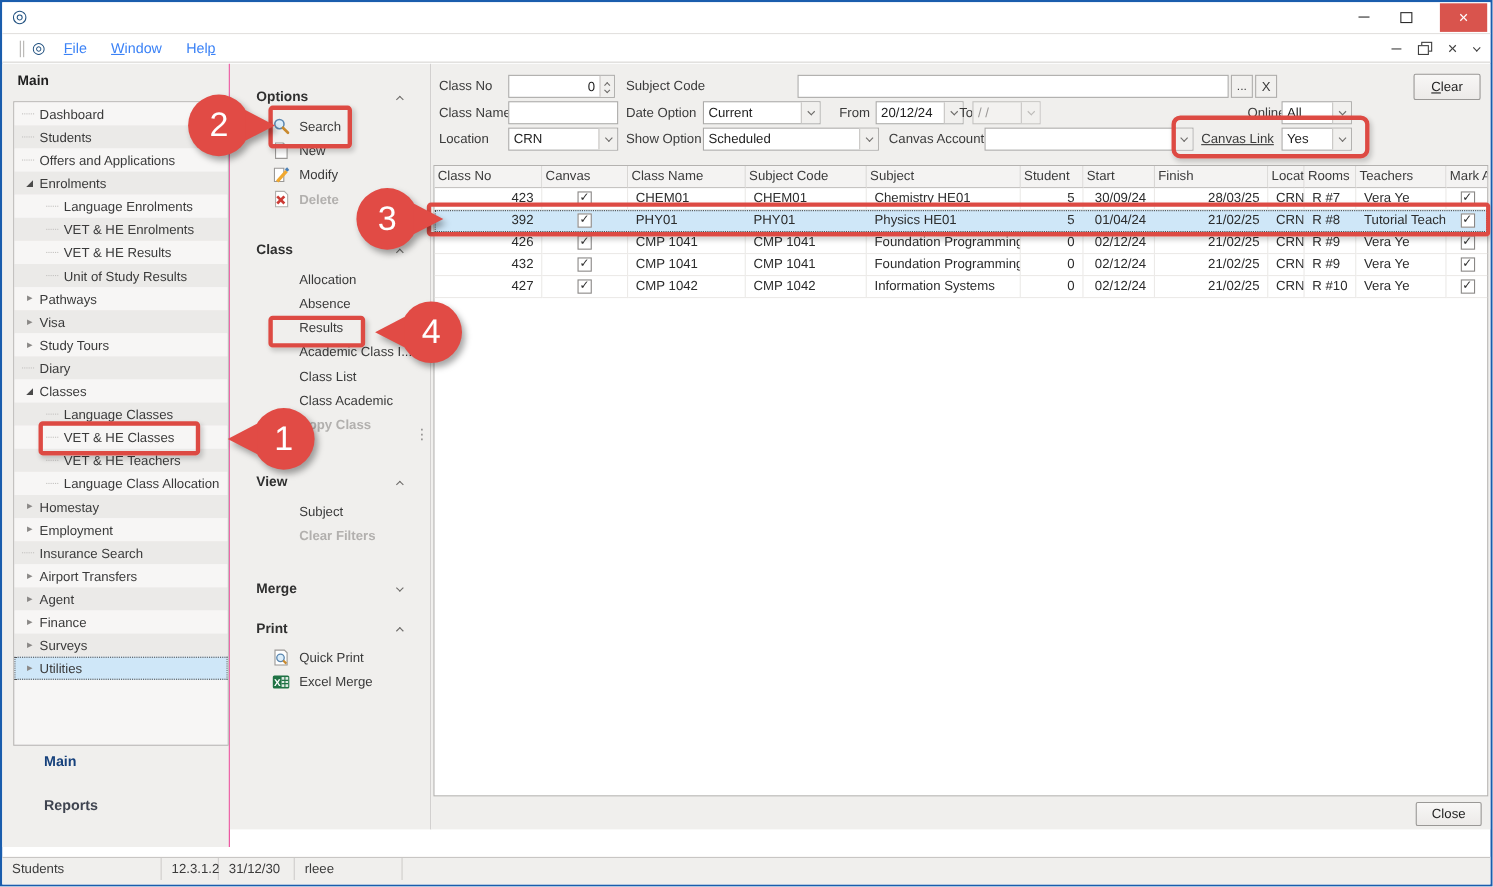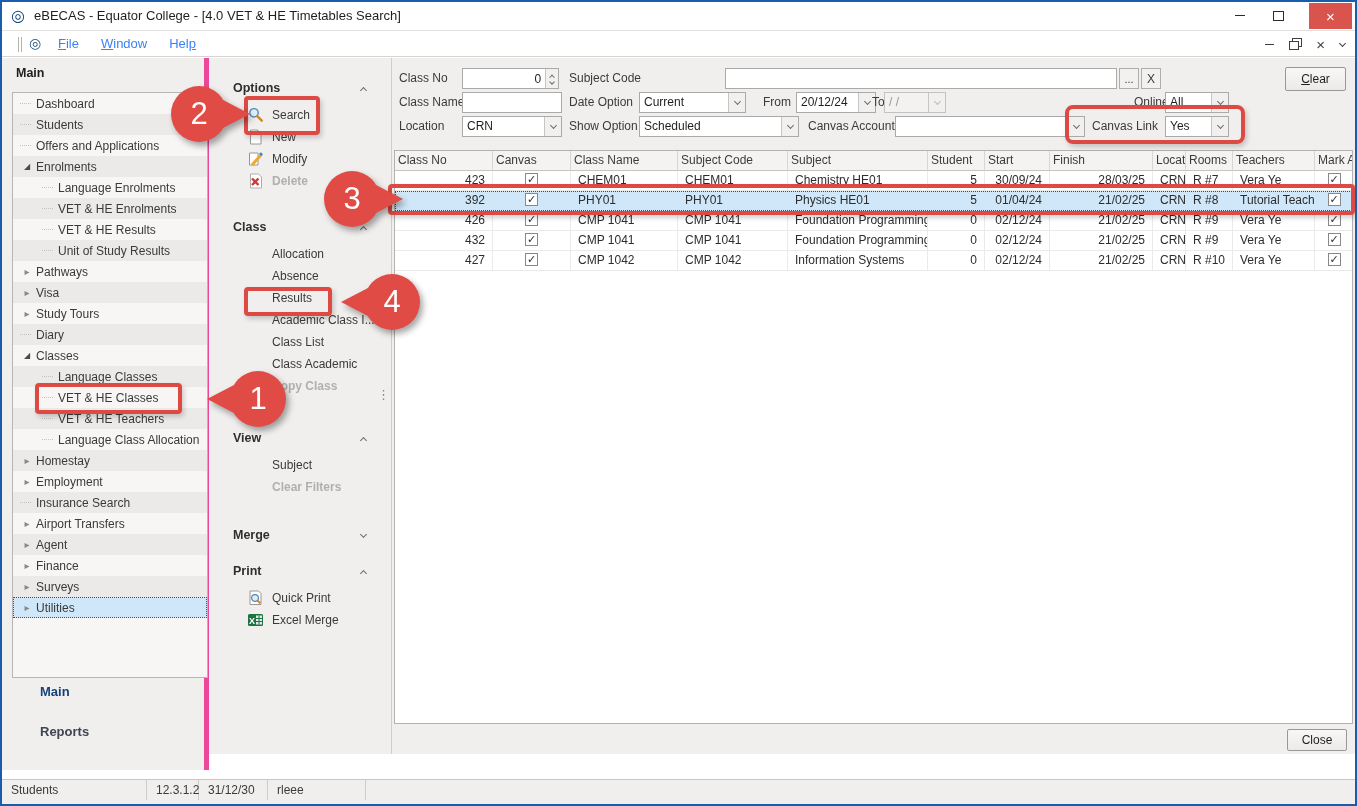--- a/index.html
+++ b/index.html
@@ -36,21 +36,21 @@
   .mdi-close { font-size:15px; line-height:15px; }
 
   
   .chev { display:inline-block; width:7px; height:7px; border-right:2px solid #6f6d6b; border-bottom:2px solid #6f6d6b; }
   .chev.up   { transform:rotate(-135deg); margin-top:4px; }
   .chev.down { transform:rotate(45deg); margin-bottom:2px; }
   .chev.sm { width:5px; height:5px; border-width:1.5px; }
   .chev.dis { border-color:#bdbbb9; }
 
   
-  .sidebar { position:absolute; left:0; top:56px; width:207px; bottom:34px; background:#f0efed; border-right:5px solid #ec4899; }
+  .sidebar { position:absolute; left:0; top:56px; width:207px; bottom:34px; background:#f0efed; border-right:1px solid #ec4899; }
   .sidebar-title { position:absolute; left:14px; top:8px; font-size:12.5px; font-weight:bold; color:#1f1f1f; }
   .treebox { position:absolute; left:10px; top:34px; width:196px; height:586px; background:#f7f6f5; border:1px solid #b8b6b4; overflow:hidden; }
   .tree-item { position:relative; height:21px; display:flex; align-items:center; font-size:12px; color:#3a3a3a; cursor:default; }
   .tree-item.even { background:#f7f6f5; }
   .tree-item.odd  { background:#ebeae8; }
   .tree-item.selected { background:#cfe7f8; outline:1px dotted #4f4f4f; outline-offset:-1px; }
   .tree-item .arrow { width:14px; margin-left:7px; font-size:8px; color:#4a4a4a; text-align:center; flex:0 0 auto; }
   .tree-item .arrow.collapsed { color:#8a8886; font-size:10px; }
   .tree-item .arrow.none { height:0; width:11px; margin-right:3px; border-top:1px dotted #c4c2c0; }
   .tree-item.lvl1 .arrow { margin-left:29px; }
@@ -102,21 +102,21 @@
   #btn-x{left:749px;top:10px;width:20px;height:21px;font-size:12px;}
   #btn-clear{left:893px;top:9px;width:61px;height:24px;}
   #l-classname{left:7px;top:37px;} #in-classname{left:70px;top:34px;width:100px;}
   #l-dateopt{left:177px;top:37px;} #dd-dateopt{left:247px;top:34px;width:107px;}
   #l-from{left:371px;top:37px;} #dd-from{left:404px;top:34px;width:80px;}
   #l-to{left:480px;top:37px;} #dd-to{left:492px;top:34px;width:62px;}
   #l-online{left:742px;top:37px;} #dd-online{left:773px;top:34px;width:64px;}
   #l-location{left:7px;top:61px;} #dd-location{left:70px;top:58px;width:100px;}
   #l-showopt{left:177px;top:61px;} #dd-showopt{left:247px;top:58px;width:160px;}
   #l-canvasacct{left:416px;top:61px;} #dd-canvasacct{left:503px;top:58px;width:190px;}
-  #l-canvaslink{left:700px;top:61px;} #dd-canvaslink{left:773px;top:58px;width:64px;}
+  #l-canvaslink{left:700px;top:61px;text-decoration:underline;} #dd-canvaslink{left:773px;top:58px;width:64px;}
 
   
   .grid { position:absolute; left:2px; top:92px; width:959px; height:574px; background:#fff; border:1px solid #b4b2b0; overflow:hidden; }
   .ghead { display:flex; height:20px; }
   .th { border-right:1px solid #d8d6d4; border-bottom:1px solid #c6c4c2; background:#f4f3f2;
         padding:2px 3px; font-size:12px; color:#3b3b3b; white-space:nowrap; overflow:hidden; flex:0 0 auto; }
   .tr { display:flex; height:20px; }
   .td { border-right:1px solid #eceae8; border-bottom:1px solid #eceae8; padding:2px 7px; font-size:12px; color:#2c2c2c;
         white-space:nowrap; overflow:hidden; flex:0 0 auto; }
   .td.r { text-align:right; }
@@ -157,21 +157,20 @@
   .b3 { left:322px; top:169px; }
   .b4 { left:362px; top:272px; }
 </style>
 </head>
 <body>
 
 <div id="window">
 
   <div class="titlebar">
     <span class="app-logo">◎</span>
-    <span class="title-text">eBECAS - Equator College - [4.0 VET &amp; HE Timetables Search]</span>
     <span class="tb-btn tb-min">
         <i></i>
       </span>
     <span class="tb-btn tb-max">
         <i></i>
       </span>
     <span class="tb-btn tb-close">×</span>
   </div>
 
   <div class="menubar">

